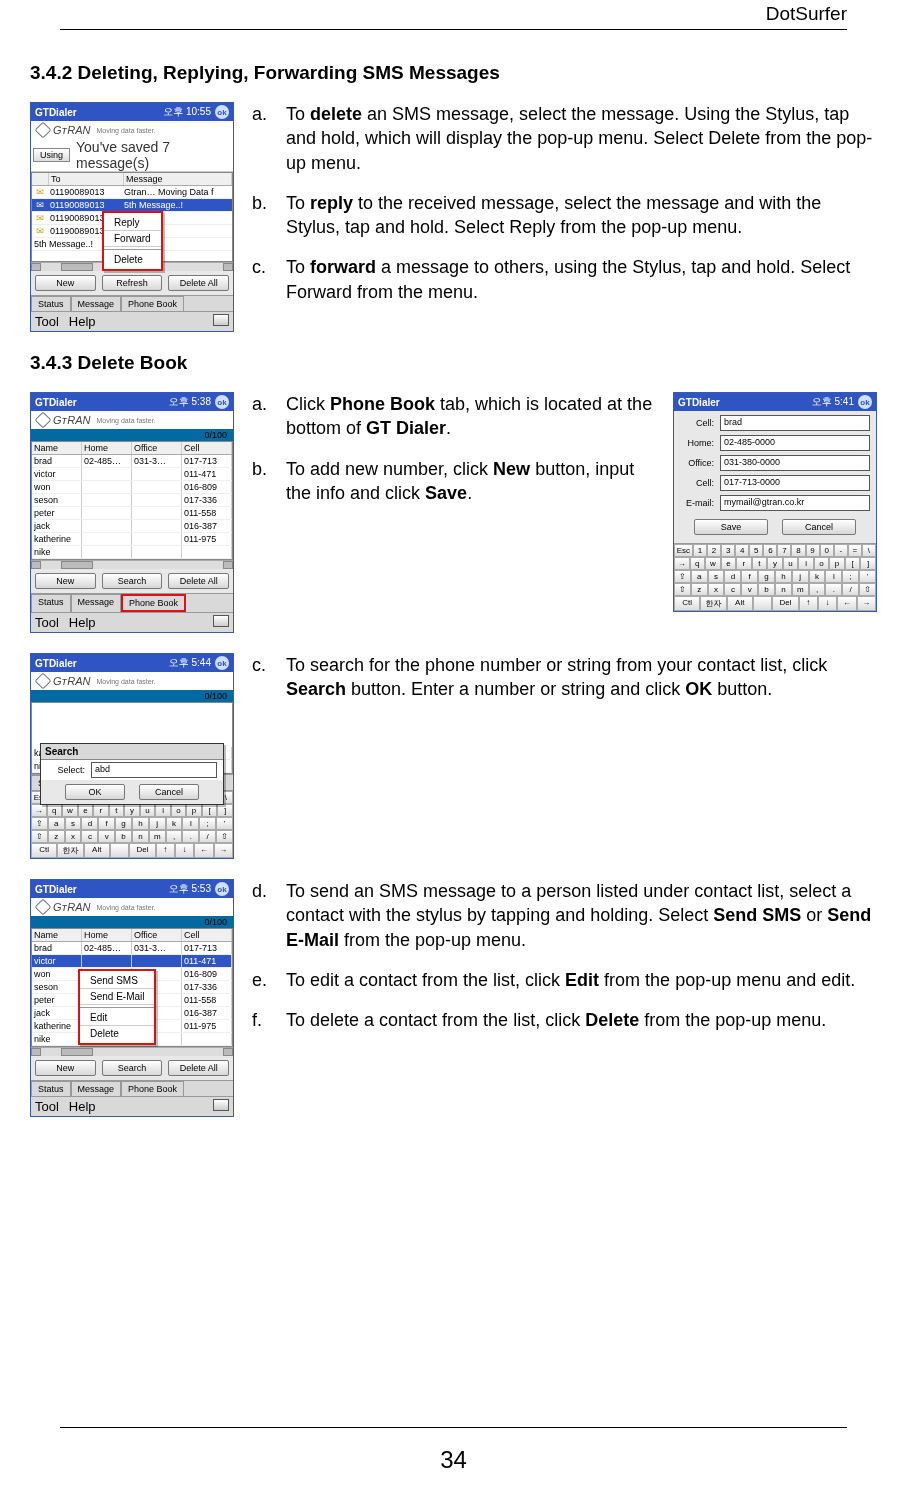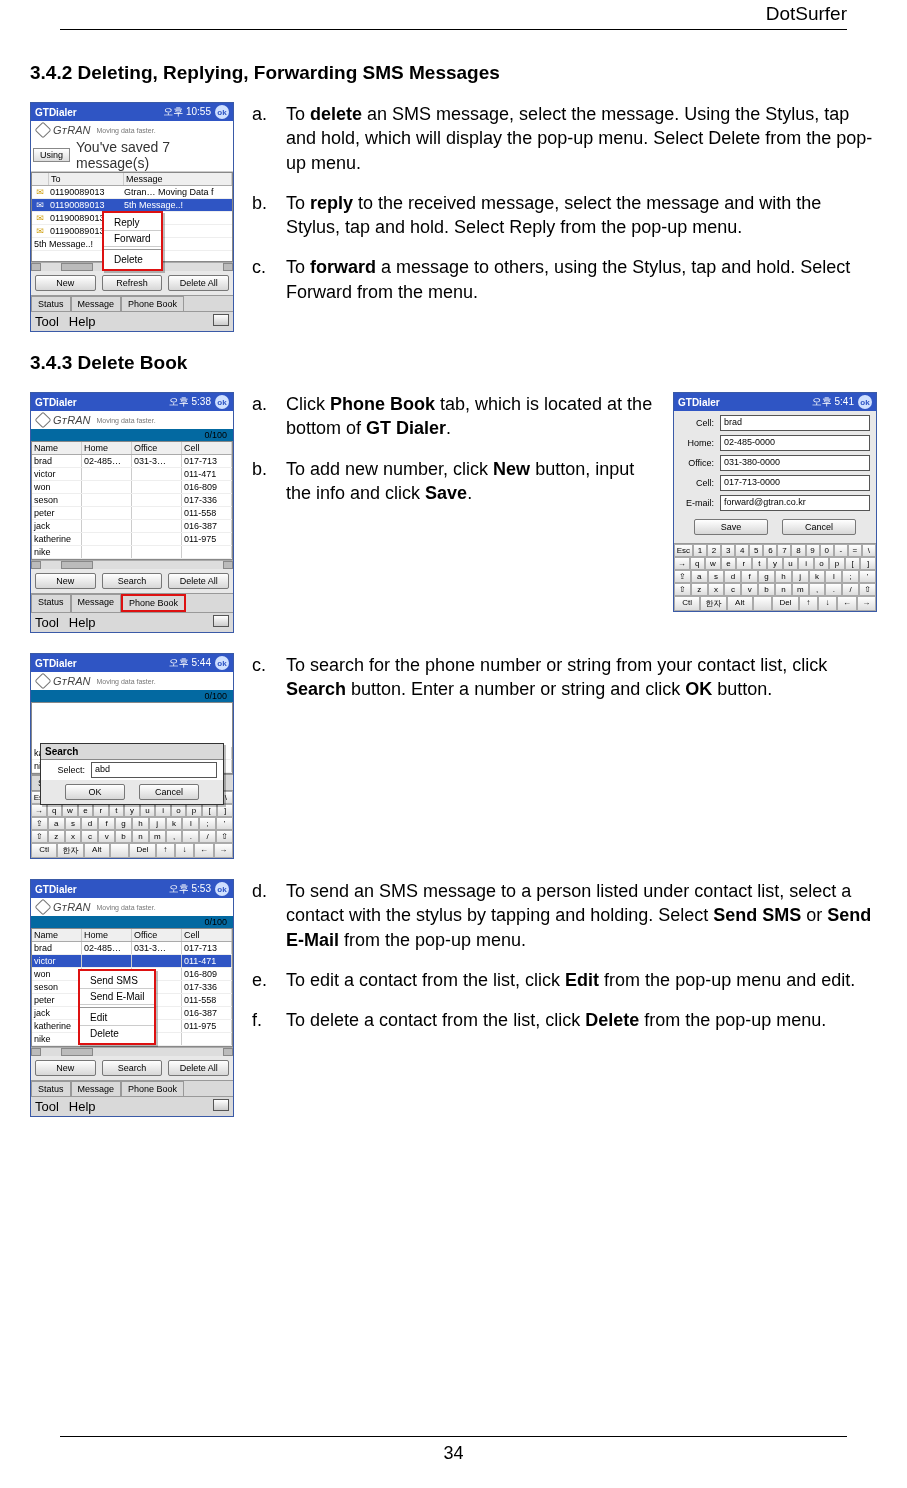--- a/index.html
+++ b/index.html
@@ -51,21 +51,21 @@
   .frow label{width:34px;font-size:9px;text-align:right}
   .frow .inp{flex:1;border:1px solid #555;background:#fff;padding:1px 3px;font-size:9px;height:12px}
   
   .kbd{background:#ddd;display:flex;flex-direction:column;border-top:1px solid #999}
   .kbd .krow{display:flex}
   .kbd .krow span{flex:1;border:1px solid #aaa;background:linear-gradient(#fff,#ddd);font-size:8px;text-align:center;padding:1px 0;min-width:0}
   .kbd .krow span.w{flex:1.4}
   .counter{font-size:9px;text-align:right;padding:1px 6px;background:#0369a1}
   .dialog{position:absolute;left:8px;right:8px;top:40px;background:#fff;border:1px solid #333;box-shadow:2px 2px 0 rgba(0,0,0,.25);z-index:4}
   .dialog .dt{background:#d9d9d9;border-bottom:1px solid #888;font-size:10px;font-weight:bold;padding:2px 4px}
-  .footer{position:absolute;bottom:24px;left:60px;right:60px;border-top:1px solid #000;text-align:center;font-size:18px;padding-top:6px}
+  .footer{position:absolute;bottom:14px;left:60px;right:60px;border-top:1px solid #000;text-align:center;font-size:24px;padding-top:18px}
   .mbox{background:#fff}
   .sentbar{display:flex;align-items:center;background:#fff;border-bottom:1px solid #ccc}
   .sentbar .sb{border:1px solid #888;background:linear-gradient(#fff,#ddd);font-size:9px;padding:1px 6px;margin:2px}
   .sentbar .st{font-size:14px;flex:1;padding-left:4px;color:#333}
   .mrow{display:flex;border-bottom:1px solid #eee}
   .mrow span{font-size:9px;padding:1px 2px;white-space:nowrap;overflow:hidden}
   .mrow .ico{width:12px;text-align:center;color:#c90}
   .mrow.sel{background:#2f55c4;color:#fff}
   .mrow.sel .ico{color:#fff}
 </style>
@@ -303,21 +303,21 @@
           <div class="frow">
               <label>Office:</label>
               <div class="inp">031-380-0000</div>
             </div>
           <div class="frow">
               <label>Cell:</label>
               <div class="inp">017-713-0000</div>
             </div>
           <div class="frow">
               <label>E-mail:</label>
-              <div class="inp">forward@gtran.co.kr</div>
+              <div class="inp">mymail@gtran.co.kr</div>
             </div>
           <div class="btnrow" style="justify-content:center;gap:14px;padding:6px 20px">
             <div class="btn">Save</div>
             <div class="btn">Cancel</div>
           </div>
         </div>
         <div class="kbd" id="kbd3">
             <div class="krow">
               <span class="w">Esc</span>
               <span>1</span>

